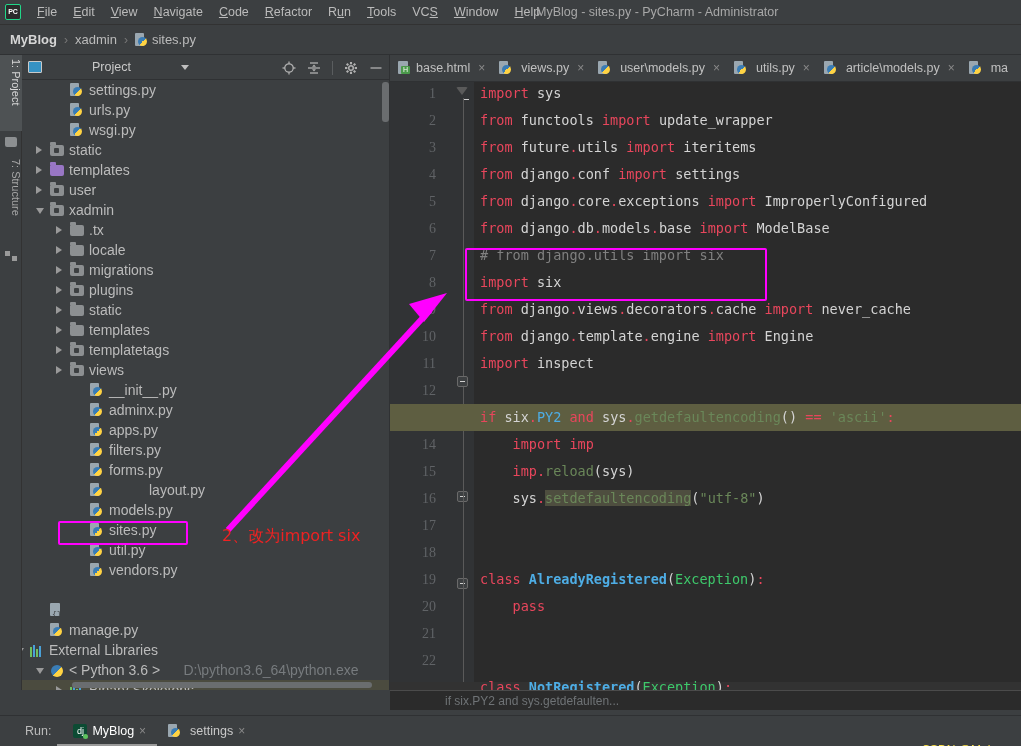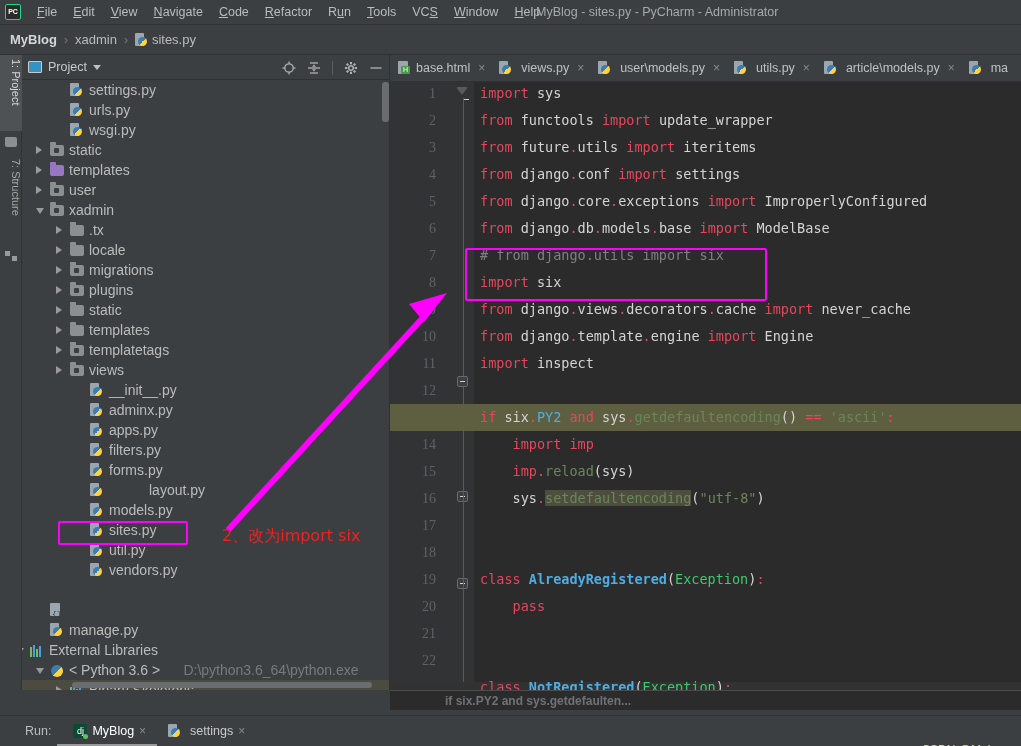--- a/index.html
+++ b/index.html
@@ -75,20 +75,21 @@
 
   
   .project {
     position: absolute; left: 22px; top: 55px; width: 368px; height: 635px;
     background: #3c3f41; border-right: 1px solid #2f3133;
   }
   .project-header {
     position: relative; height: 25px; background: #3c3f41;
     display: flex; align-items: center; padding: 0 6px;
     border-bottom: 1px solid #2f3133;
+    gap: 44px;
   }
   .proj-ico {
     width: 14px; height: 12px; background: #3592c4; border: 1px solid #c9c9c9;
     border-radius: 1px; margin-right: 6px;
   }
   .project-title { color: #c9c9c9; font-size: 12.5px; }
   .chev-down {
     margin-left: 6px; width: 0; height: 0;
     border-left: 4px solid transparent; border-right: 4px solid transparent;
     border-top: 5px solid #bfbfbf;
@@ -266,21 +267,20 @@
   }
   .editor-hsb {
     position: absolute; left: 0; bottom: 0; height: 4px; width: 631px;
     background: #2b2b2b;
   }
   .editor-breadcrumb {
     position: absolute; left: 390px; top: 692px; width: 631px; height: 20px;
     background: #2b2b2b; color: #6f7376; font-size: 12px;
     line-height: 20px; padding-left: 55px;
     border-top: 1px solid #4b4b4b;
-    font-weight: bold;
   }
 
   
   .ann-line {
     position: absolute; pointer-events: none;
   }
   .ann-text {
     position: absolute; color: #ee2222; font-size: 16px;
     font-family: "DejaVu Sans", sans-serif; white-space: nowrap;
   }

